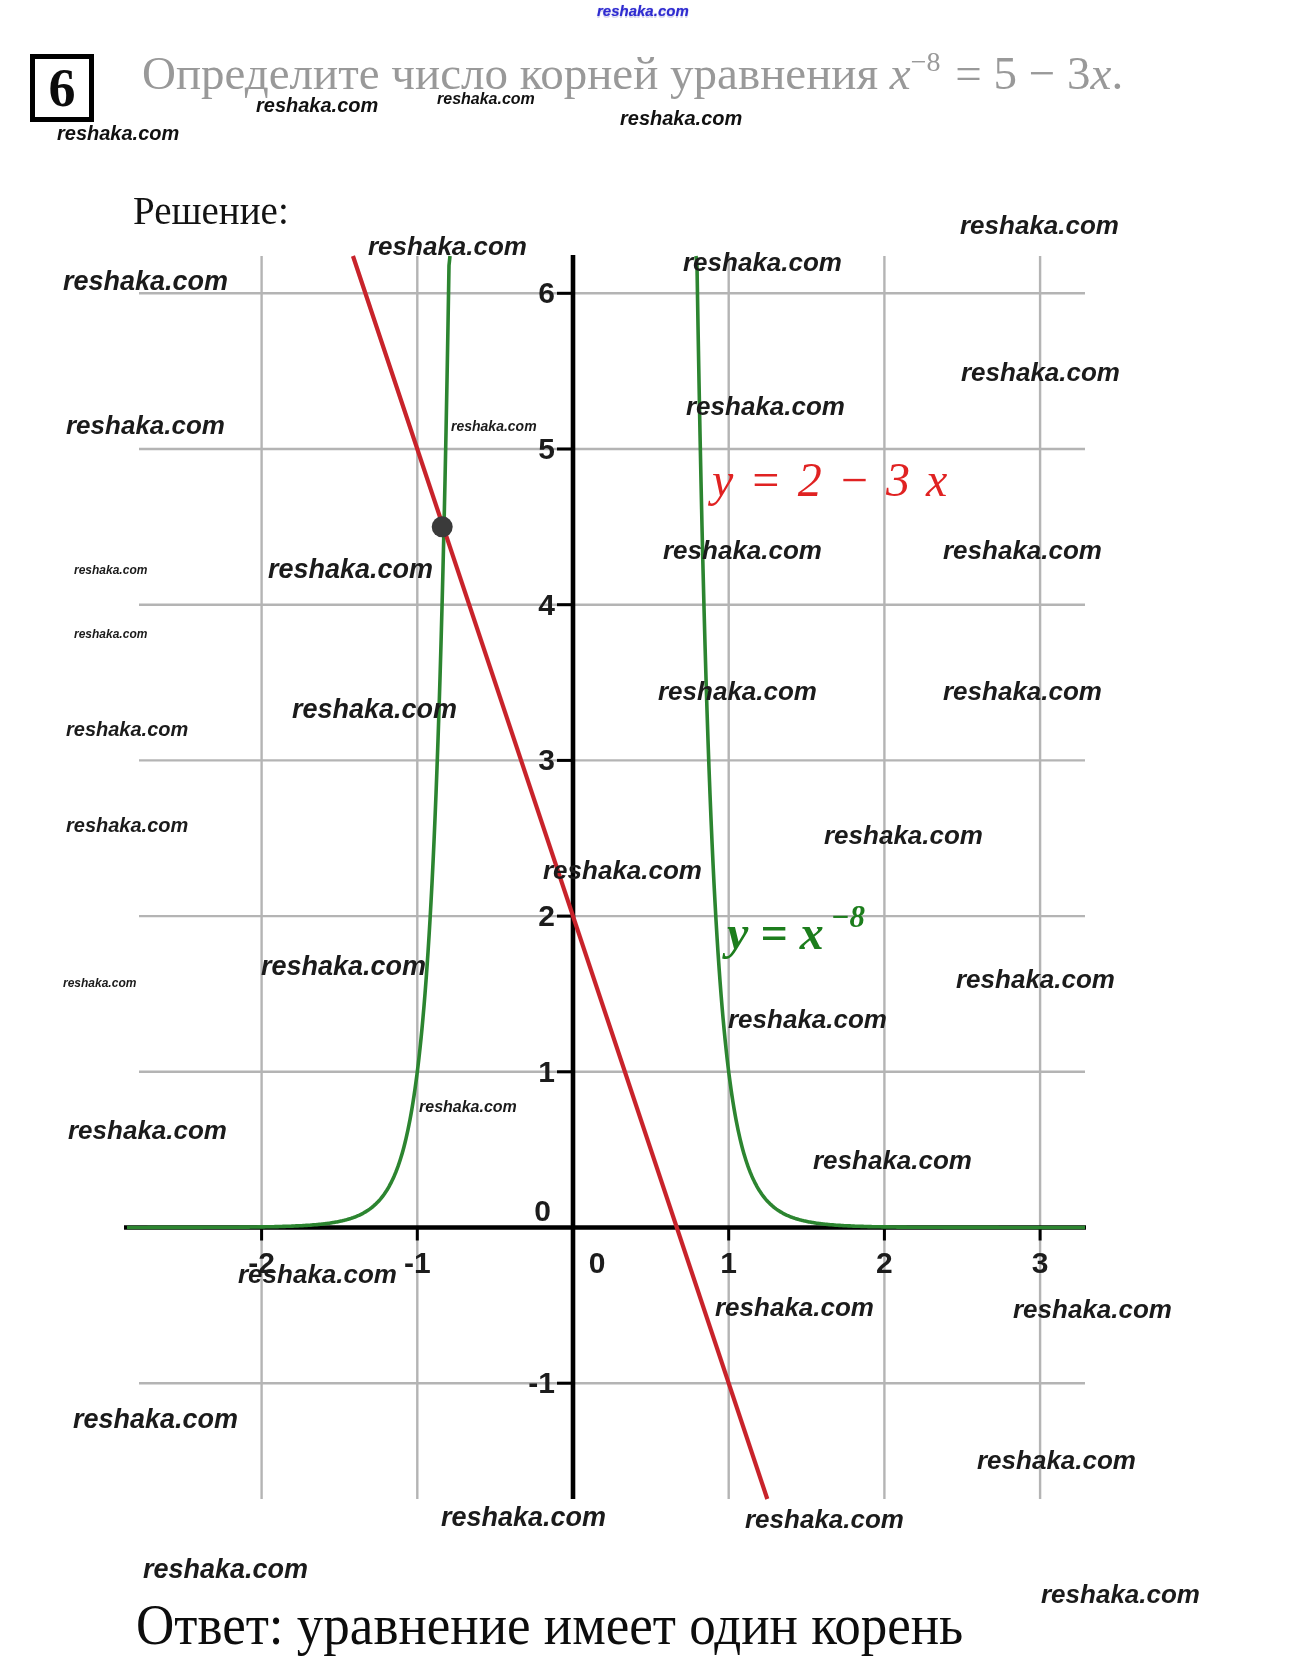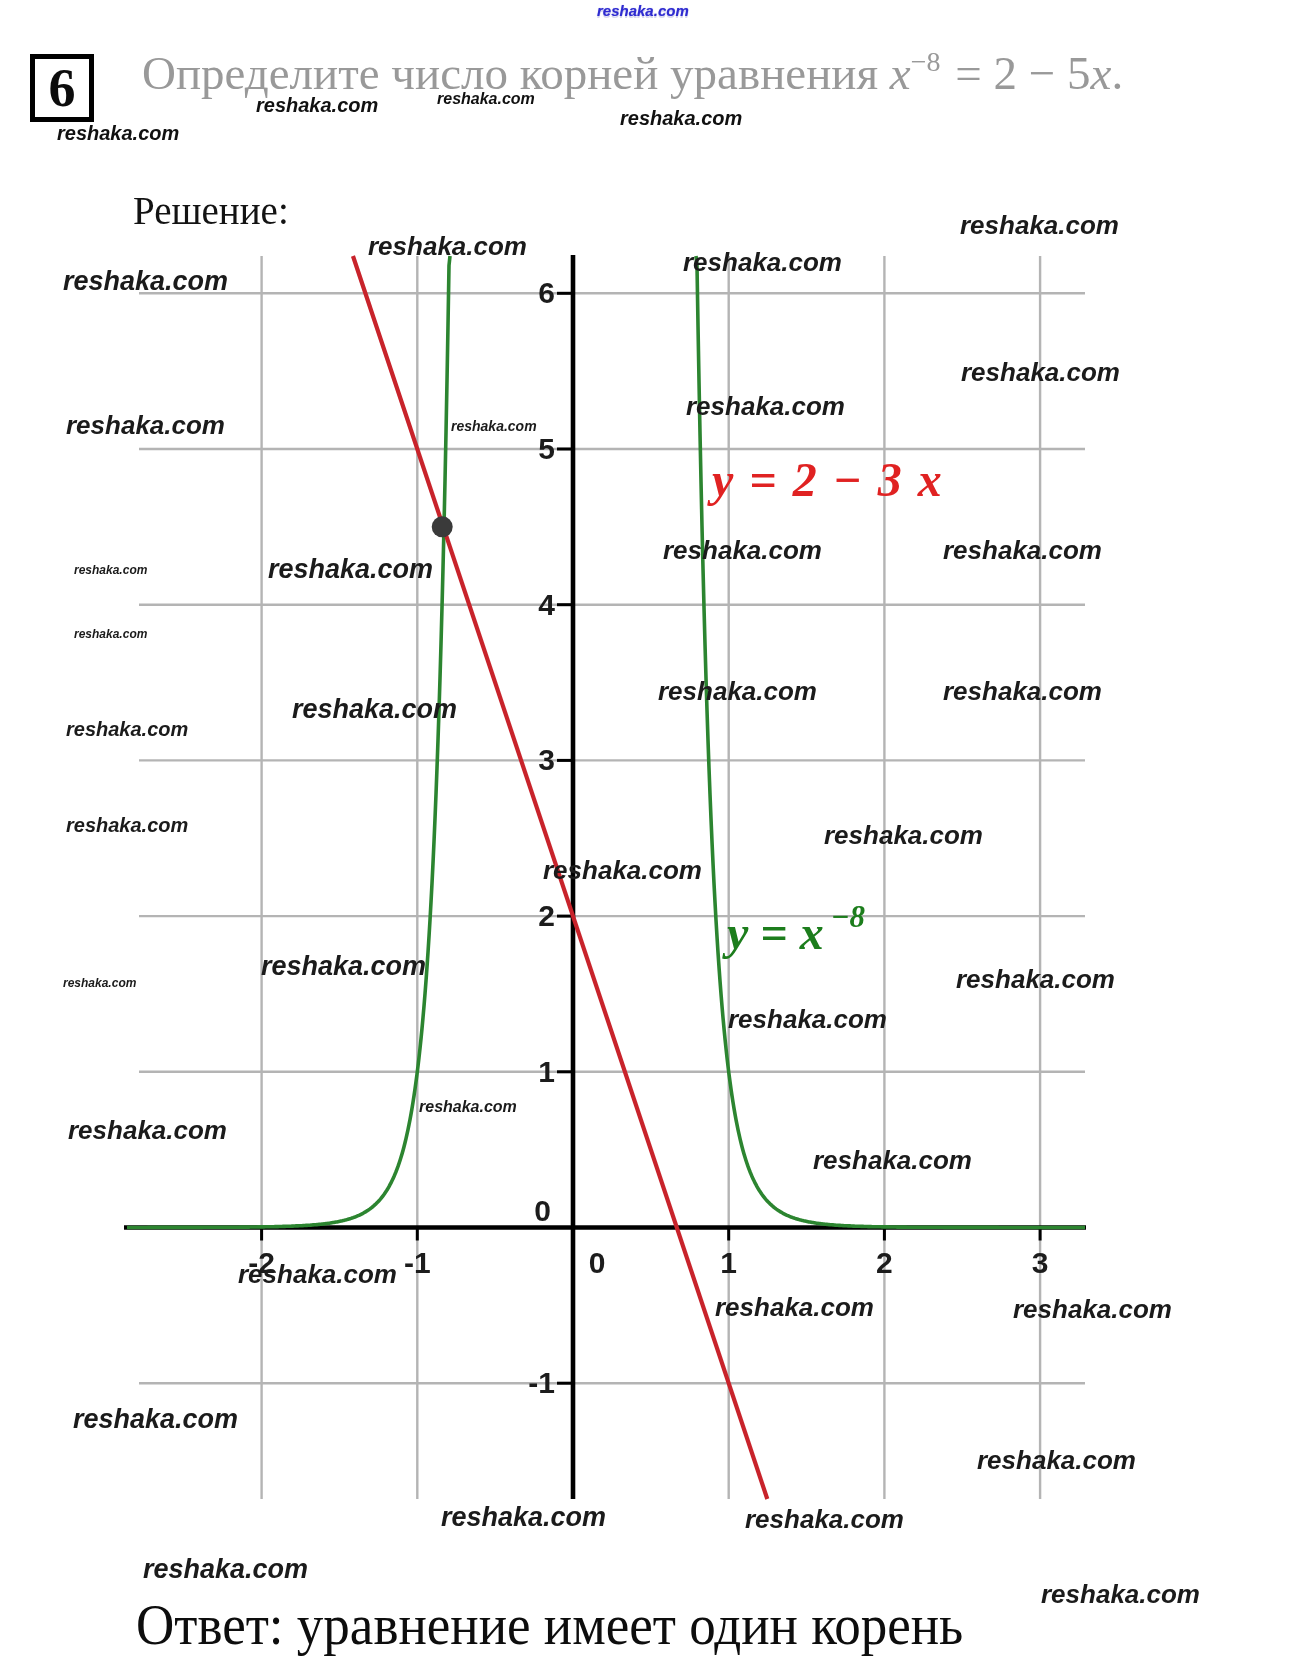--- a/index.html
+++ b/index.html
@@ -23,39 +23,39 @@
   .solution{position:absolute;left:133px;top:188px;font-family:"Liberation Serif",serif;font-size:39px;
        color:#131313;z-index:5;}
 
   svg#plot{position:absolute;left:0;top:0;z-index:10;}
 
   .tick{position:absolute;font-size:30px;font-weight:600;color:#1c1c1c;line-height:38px;z-index:12;}
   .tx{text-align:center;width:60px;}
   .ty{text-align:right;width:70px;}
 
   .eq-red{position:absolute;left:712px;top:452px;font-family:"Liberation Serif",serif;
-       font-style:italic;font-weight:700;font-size:48px;color:#e02222;letter-spacing:2px;
+       font-style:italic;font-weight:400;font-size:48px;color:#e02222;letter-spacing:2px;
        white-space:nowrap;z-index:20;}
   .eq-green{position:absolute;left:727px;top:899px;font-family:"Liberation Serif",serif;
        font-style:italic;font-weight:700;font-size:48px;color:#1c7d1c;white-space:nowrap;z-index:20;}
   .eq-green .sup{font-size:31px;vertical-align:22px;margin-left:7px;}
 
   .answer{position:absolute;left:136px;top:1592px;font-family:"Liberation Serif",serif;font-size:57px;
        color:#0d0d0d;transform:scaleX(.93);transform-origin:left top;white-space:nowrap;z-index:5;}
 </style>
 </head>
 <body>
 
 <div class="page">
 
   <div class="problem-box">
     <span>6</span>
   </div>
 
-  <div class="title"><span>Определите число корней уравнения </span><span class="math">x</span><sup>−8</sup><span> = 2 − 5</span><span class="math">x</span><span>.</span></div>
+  <div class="title"><span>Определите число корней уравнения </span><span class="math">x</span><sup>−8</sup><span> = 5 − 3</span><span class="math">x</span><span>.</span></div>
 
   <div class="solution">Решение:</div>
 
   <svg id="plot" width="1291" height="1673" viewBox="0 0 1291 1673">
     <g id="g-grid">
         <line x1="261.6" y1="256" x2="261.6" y2="1499" stroke="#b4b4b4" stroke-width="2.4"></line>
         <line x1="417.3" y1="256" x2="417.3" y2="1499" stroke="#b4b4b4" stroke-width="2.4"></line>
         <line x1="728.7" y1="256" x2="728.7" y2="1499" stroke="#b4b4b4" stroke-width="2.4"></line>
         <line x1="884.4" y1="256" x2="884.4" y2="1499" stroke="#b4b4b4" stroke-width="2.4"></line>
         <line x1="1040.1" y1="256" x2="1040.1" y2="1499" stroke="#b4b4b4" stroke-width="2.4"></line>

